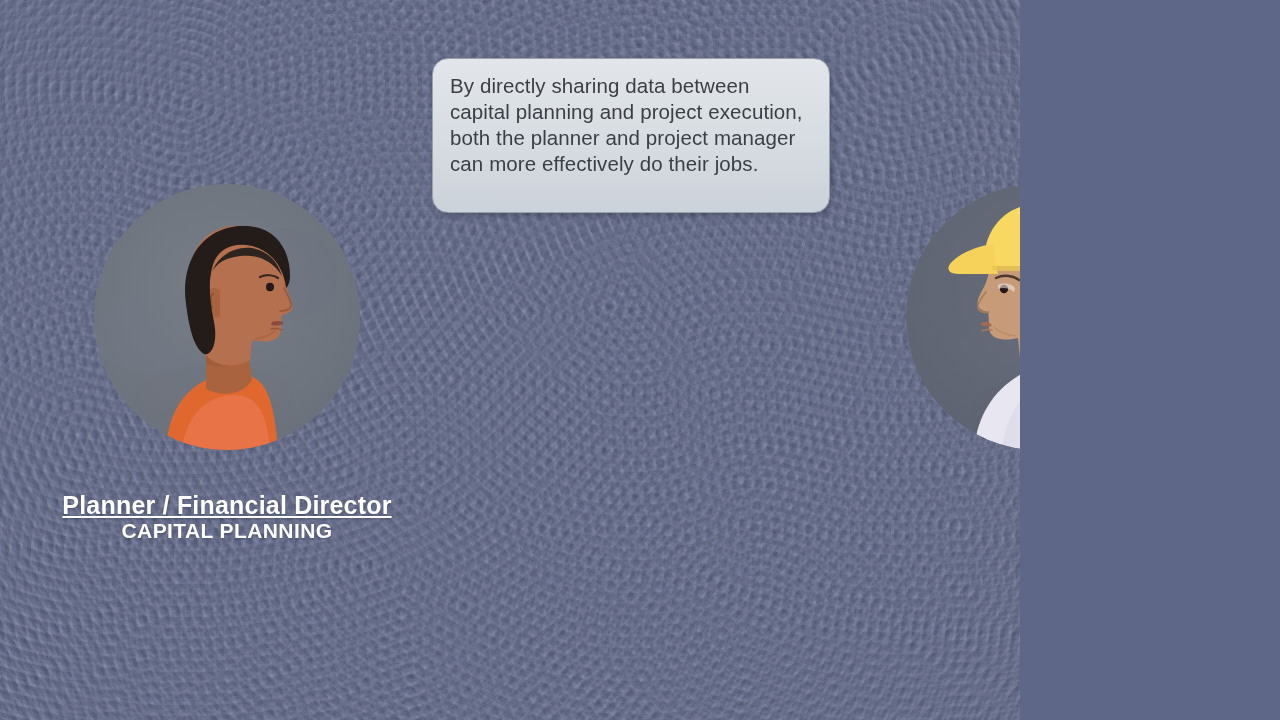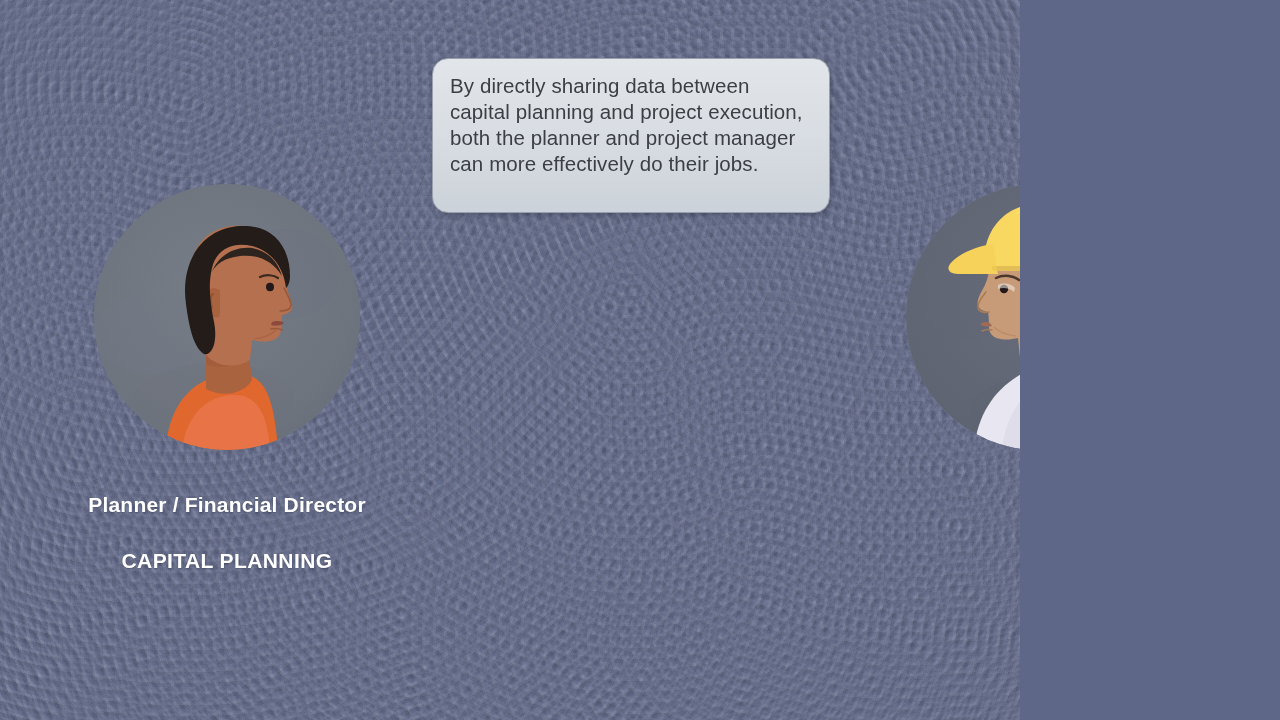--- a/index.html
+++ b/index.html
@@ -78,28 +78,28 @@
   
   .caption-block {
     position: absolute;
     text-align: center;
     color: #ffffff;
   }
   #caption-left  { left: 27px;  top: 492px; width: 400px; }
   #caption-right { left: 840px; top: 492px; width: 400px; }
 
   .role-line {
-    font-size: 21px;
+    font-size: 25px;
     font-weight: bold;
     letter-spacing: 0.2px;
     line-height: 26px;
     text-shadow: 0 1px 2px rgba(30,34,55,0.35);
+    text-decoration: underline;
   }
   .dept-line {
-    margin-top: 30px;
     font-size: 21px;
     font-weight: bold;
     letter-spacing: 0.4px;
     line-height: 26px;
     text-shadow: 0 1px 2px rgba(30,34,55,0.35);
   }
 
   
   #oracle-logo {
     position: absolute;

